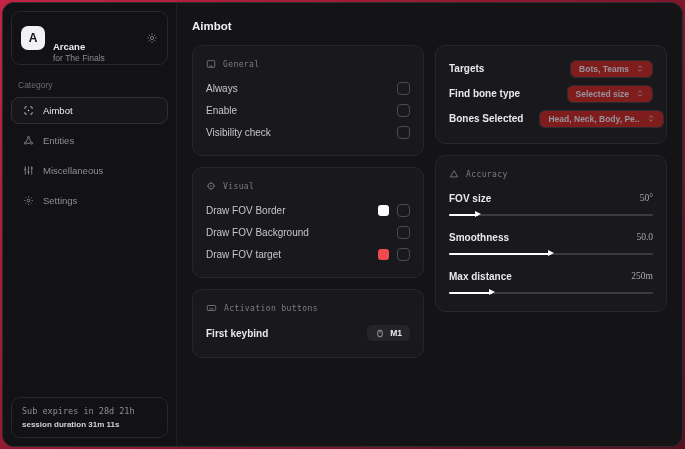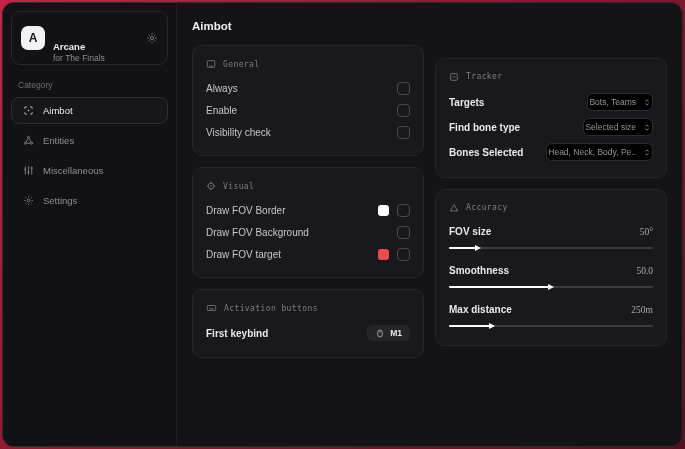--- a/index.html
+++ b/index.html
@@ -33,38 +33,38 @@
   .nav-item.active { border-color:#2f2f35; background:#17171b; color:#ededf0; }
   .nav-ic { display:flex; color:inherit; opacity:.9; }
   .sub-box { margin-top:auto; border:1px solid #27272c; border-radius:9px;
     padding:8px 10px; }
   .sub-line1 { font-family:"DejaVu Sans Mono",monospace; font-size:8.5px;
     color:#8d8d95; white-space:nowrap; }
   .sub-line2 { font-size:8px; font-weight:700; color:#d3d3d8; margin-top:4px; }
   
   .main { flex:1; padding:15px 15px; min-width:0; }
   .page-title { font-size:11.5px; font-weight:700; color:#f0f0f3; margin:2px 0 13px; }
-  .columns { display:flex; gap:11px; align-items:center; }
+  .columns { display:flex; gap:11px; align-items:flex-start; }
   .col { flex:1; min-width:0; display:flex; flex-direction:column; gap:11px; }
   .card { background:#19191d; border:1px solid #26262b; border-radius:10px;
     padding:10px 13px 12px; }
   .card-head { display:flex; align-items:center; gap:7px; color:#7c7c84;
     font-family:"DejaVu Sans Mono",monospace; font-size:8px;
     letter-spacing:.4px; margin:3px 0 8px; }
   .card-head .hic { display:flex; color:#7c7c84; }
   .row { display:flex; align-items:center; min-height:22px; gap:8px; }
   .row-label { font-size:10px; color:#c6c6cb; white-space:nowrap; }
   .row-label.strong { color:#e9e9ed; font-weight:700; }
   .sp { flex:1; }
   .checkbox { width:13px; height:13px; border:1.5px solid #4a4a51;
     border-radius:4px; flex:none; cursor:pointer; }
   .swatch { width:11px; height:11px; border-radius:3px; flex:none; cursor:pointer; }
-  .pill { background:#000000; border:1px solid #2b2b30; border-radius:6px;
-    padding:3px 1px; font-size:8.5px; color:#95959d; display:flex;
-    align-items:center; gap:7px; white-space:nowrap; cursor:pointer; }
+  .pill { background:#7f1d1d; border:1px solid #2b2b30; border-radius:6px;
+    padding:3px 8px; font-size:8.5px; color:#95959d; display:flex;
+    align-items:center; gap:7px; white-space:nowrap; cursor:pointer;font-weight:bold; }
   .pill .pic { display:flex; color:#8a8a92; }
   .key-pill { background:#242429; border-radius:5px; padding:3px 8px;
     font-size:8.5px; font-weight:700; color:#e8e8ec; display:flex;
     align-items:center; gap:5px; cursor:pointer; }
   .key-pill .pic { display:flex; color:#c9c9ce; }
   .val { font-size:9.5px; color:#a9a9b0; white-space:nowrap;font-family:Liberation Serif, serif; }
   .slider { position:relative; height:9px; margin:1px 0 7px; cursor:pointer; }
   .track { position:absolute; left:0; right:0; top:3.5px; height:2px;
     background:#3a3a40; border-radius:2px; }
   .fill { position:absolute; left:0; top:3.5px; height:2px; background:#ffffff;
@@ -132,20 +132,24 @@
         <span class="nav-ic">
           <svg width="11" height="11" viewBox="0 0 24 24" fill="none" stroke="currentColor" stroke-width="2">
               <circle cx="12" cy="12" r="3"></circle>
               <path d="M12 2.5v2.6M12 18.9v2.6M2.5 12h2.6M18.9 12h2.6M5.3 5.3l1.8 1.8M16.9 16.9l1.8 1.8M18.7 5.3l-1.8 1.8M7.1 16.9l-1.8 1.8"></path>
             </svg>
         </span>
         <span>Settings</span>
       </div>
     </nav>
 
+    <div class="sub-box">
+      <div class="sub-line1">Sub expires in 28d 21h</div>
+      <div class="sub-line2">session duration 31m 11s</div>
+    </div>
   </aside>
 
   <main class="main">
     <div class="page-title">Aimbot</div>
 
     <div class="columns">
 
       <div class="col">
 
         <section class="card">
@@ -227,29 +231,20 @@
               </span>
               <span>M1</span>
             </span>
           </div>
         </section>
       </div>
 
       <div class="col">
 
         <section class="card">
-          <div class="card-head">
-            <span class="hic">
-              <svg width="10" height="10" viewBox="0 0 24 24" fill="none" stroke="currentColor" stroke-width="2">
-                  <rect x="4" y="4" width="16" height="16" rx="2"></rect>
-                  <path d="M9 12h6"></path>
-                </svg>
-            </span>
-            <span>Tracker</span>
-          </div>
           <div class="row" style="min-height:25px">
             <span class="row-label strong">Targets</span>
               <span class="sp"></span>
             <span class="pill">
               <span>Bots, Teams</span>
               <span class="pic">
                 <svg width="8" height="9" viewBox="0 0 24 24" fill="none" stroke="currentColor" stroke-width="2.6">
                     <path d="M7 9l5-5 5 5M7 15l5 5 5-5"></path>
                   </svg>
               </span>

